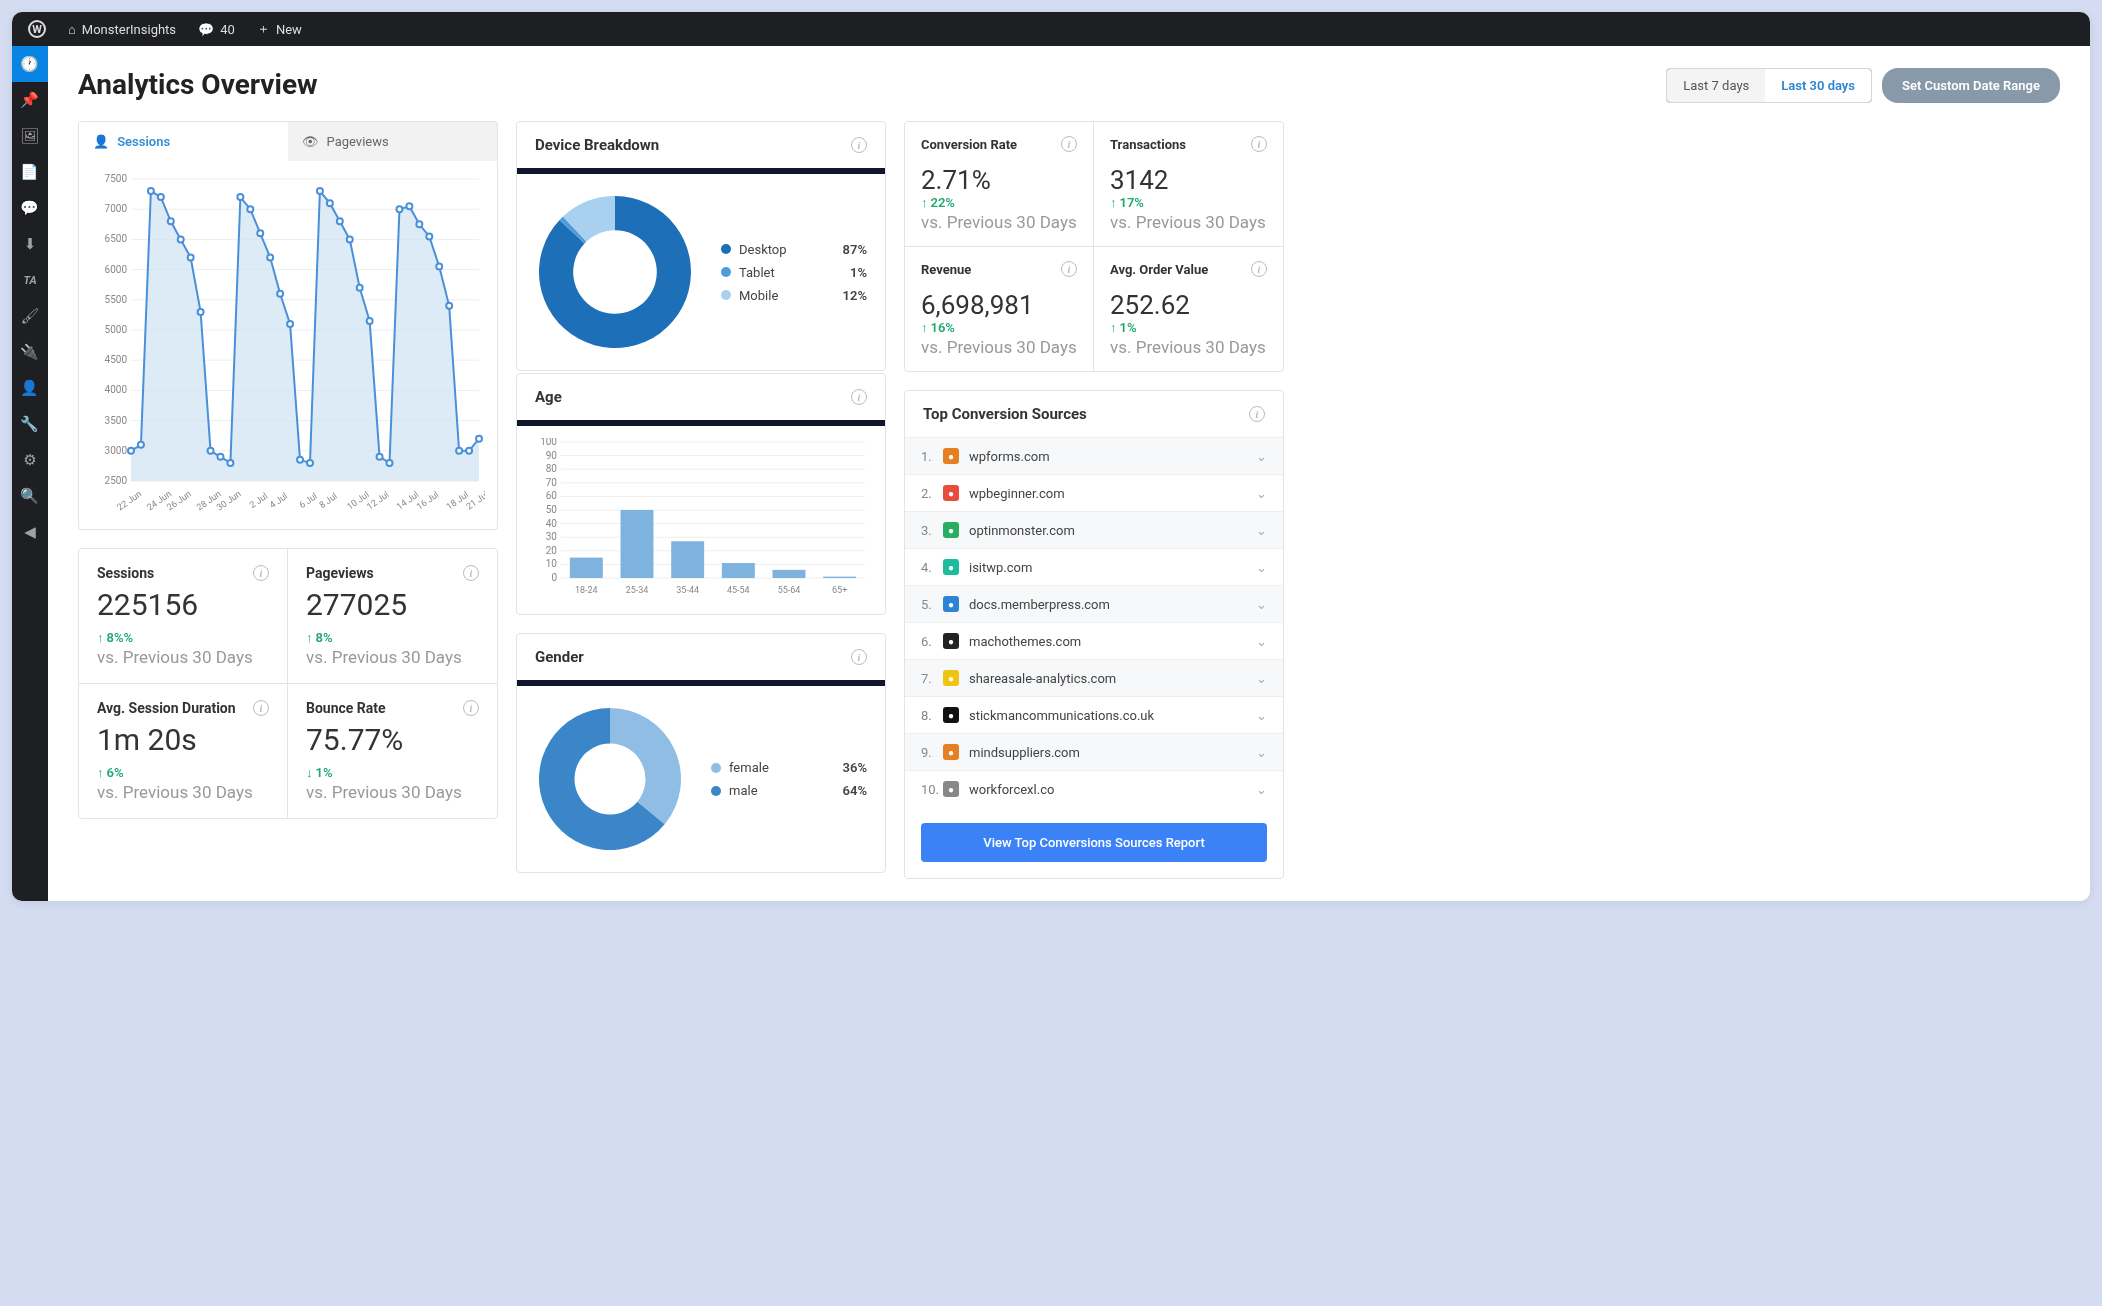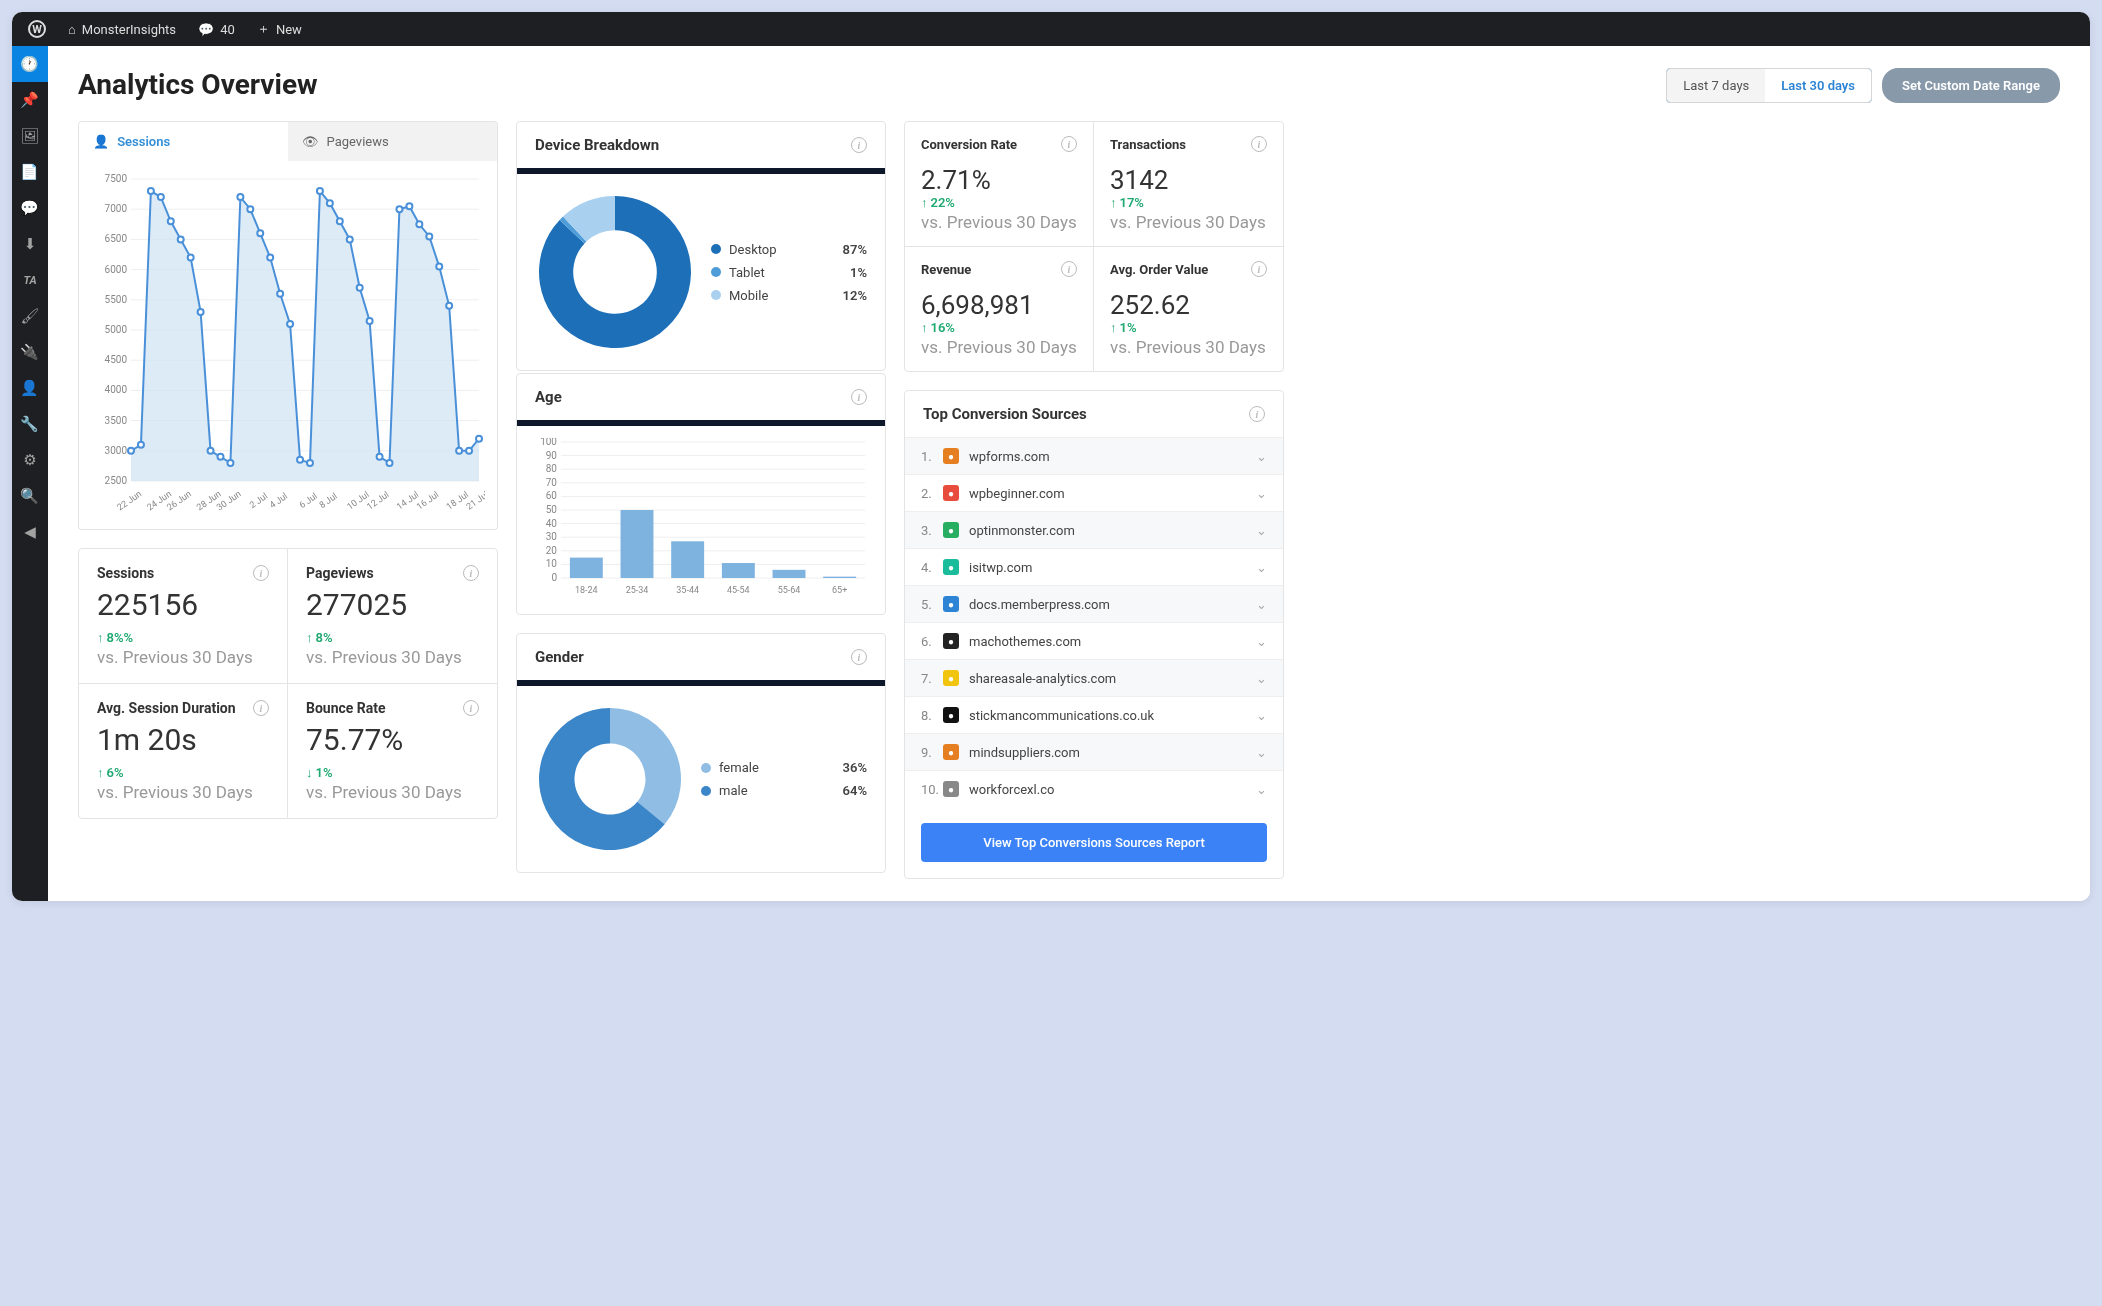--- a/index.html
+++ b/index.html
@@ -41,21 +41,21 @@
   .stat-cell:nth-child(2n){border-right:none;}
   .stat-cell:nth-last-child(-n+2){border-bottom:none;}
   .stat-label { font-size:14px; font-weight:700; color:#333; margin-bottom:6px; display:flex; justify-content:space-between; }
   .stat-value { font-size:30px; color:#333; font-weight:400; margin-bottom:8px; }
   .stat-delta { font-size:13px; font-weight:600; display:flex; align-items:center; gap:3px; }
   .stat-delta.up { color:#1fa971; }
   .stat-delta.down { color:#1fa971; }
   .stat-sub { font-size:17px; color:#999; margin-top:2px; }
 
   
-  .donut-wrap { display:flex; align-items:center; gap:16px; padding:18px; }
+  .donut-wrap { display:flex; align-items:center; gap:26px; padding:18px; }
   .legend { flex:1; }
   .legend-row { display:flex; align-items:center; font-size:13px; color:#444; padding:4px 0; }
   .legend-row .dot { width:10px;height:10px;border-radius:50%;margin-right:8px; }
   .legend-row .pct { margin-left:auto; font-weight:600; }
 
   
   .kpi-grid { display:grid; grid-template-columns:1fr 1fr; gap:0; border:1px solid #e4e4e4; border-radius:4px; }
   .kpi-cell { padding:14px 16px; border-right:1px solid #e4e4e4; border-bottom:1px solid #e4e4e4; }
   .kpi-cell:nth-child(2n){border-right:none;}
   .kpi-cell:nth-last-child(-n+2){border-bottom:none;}

